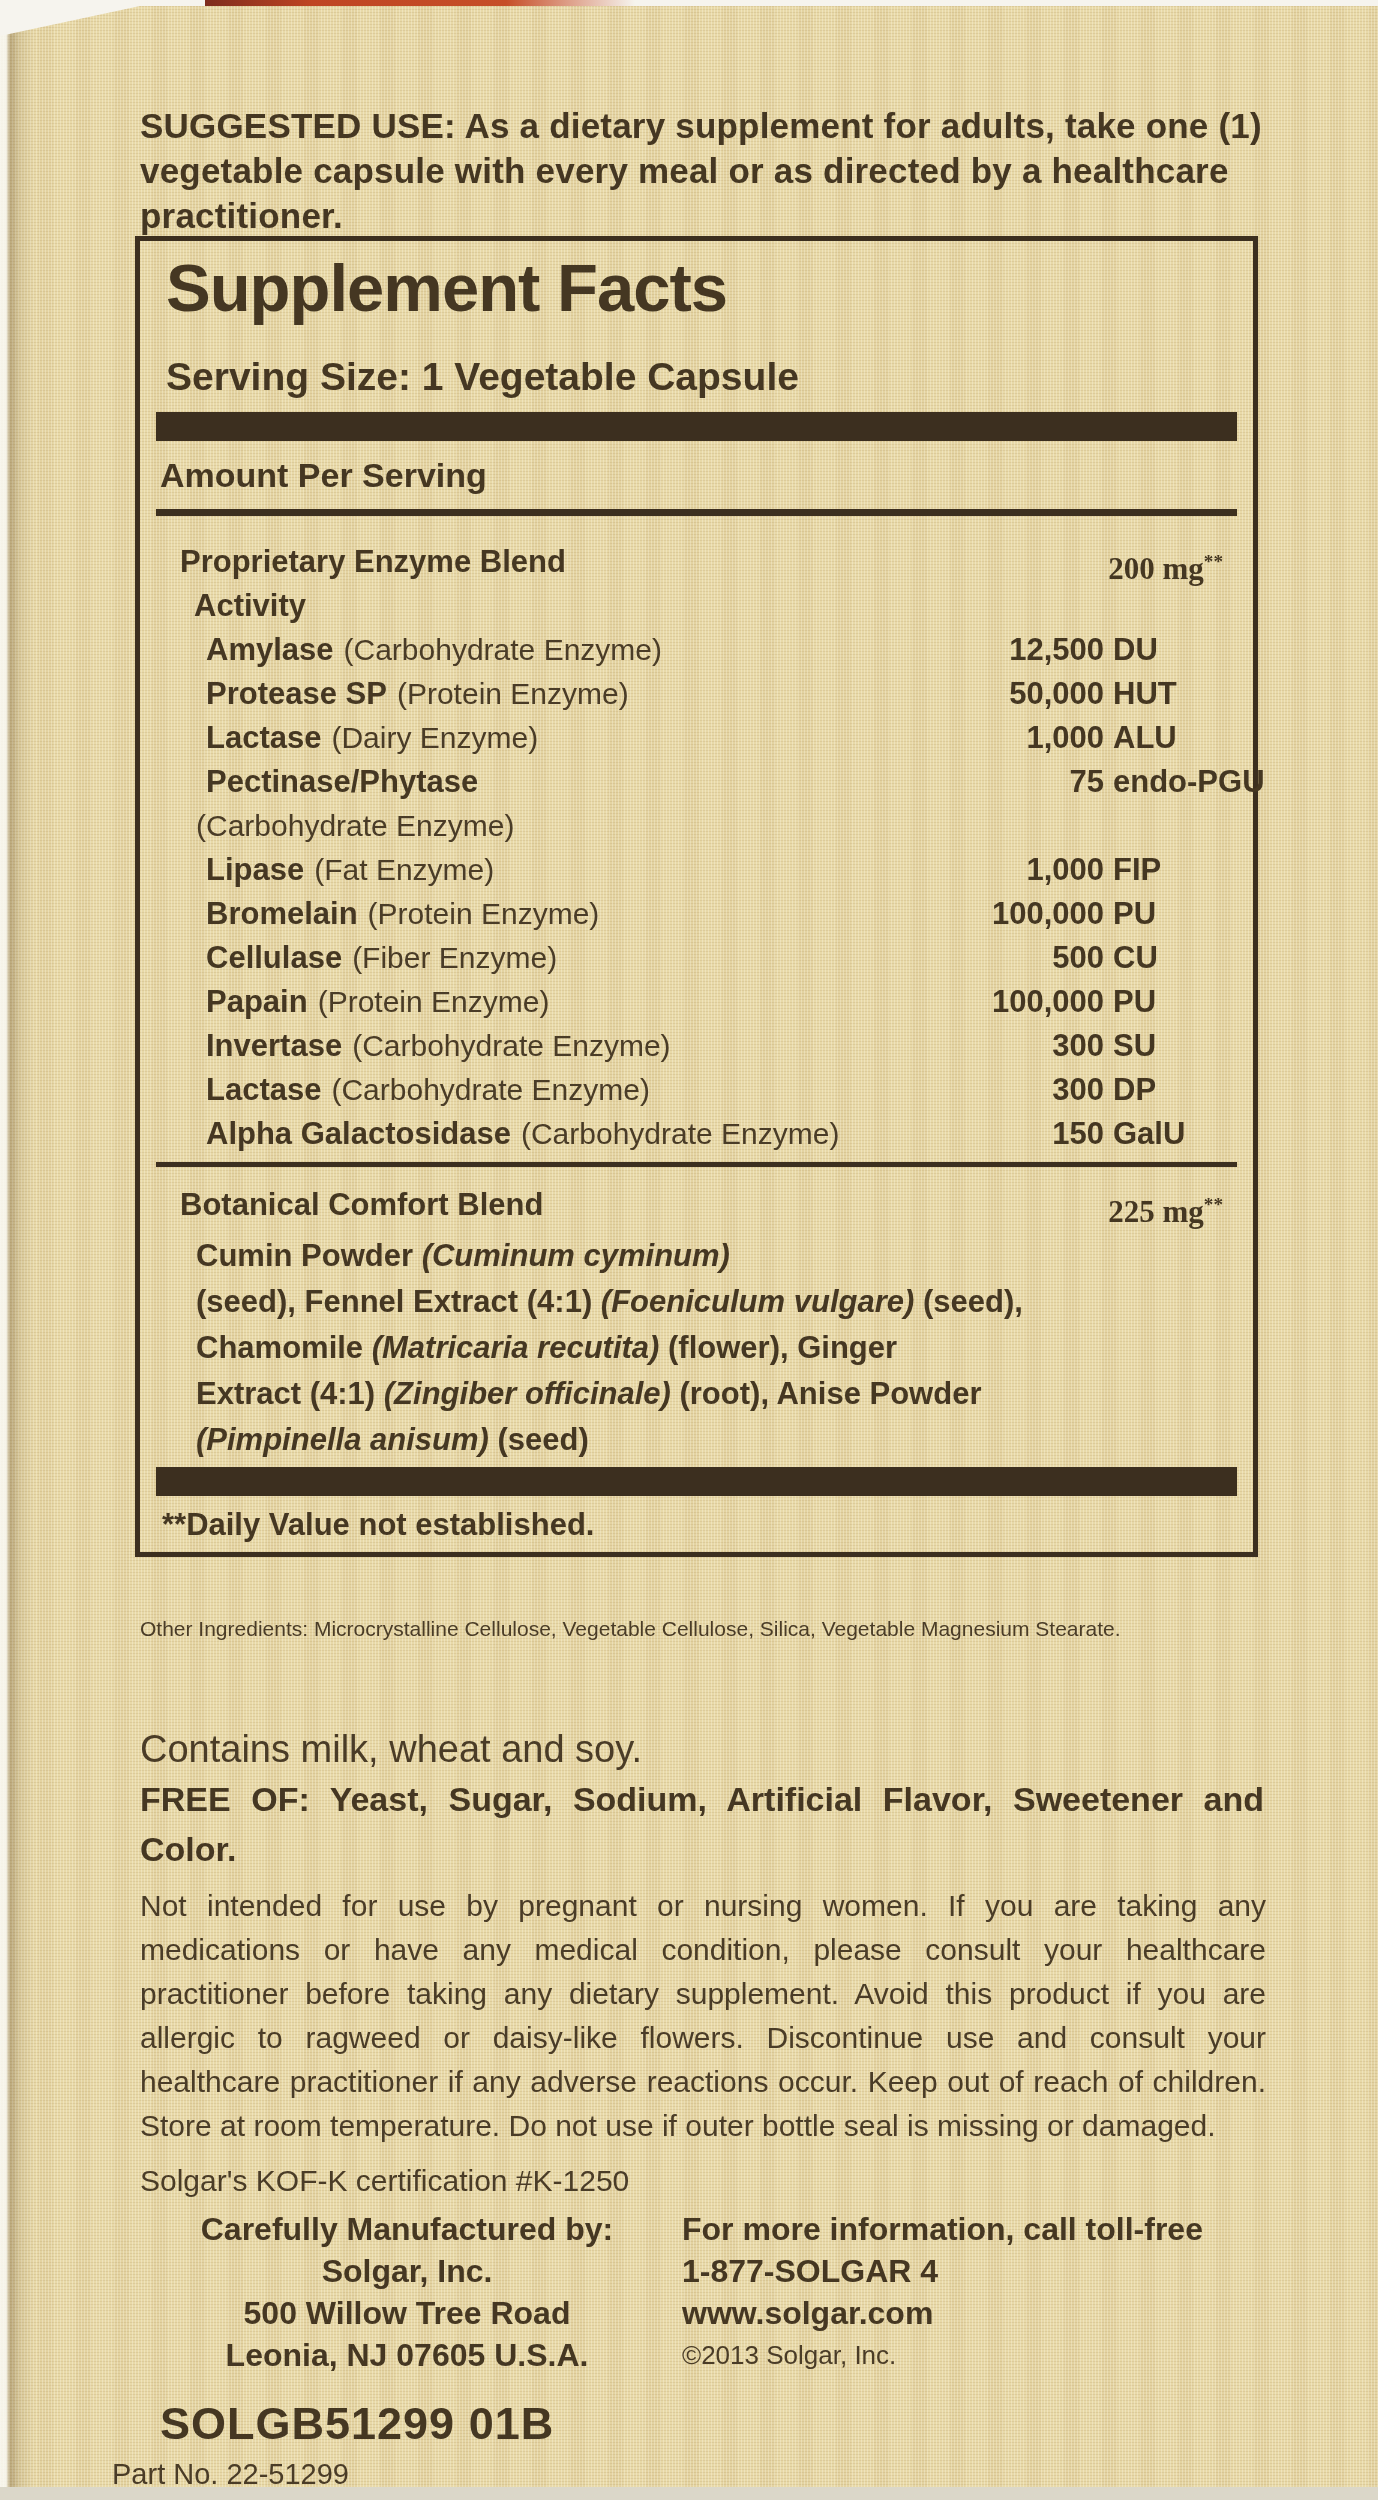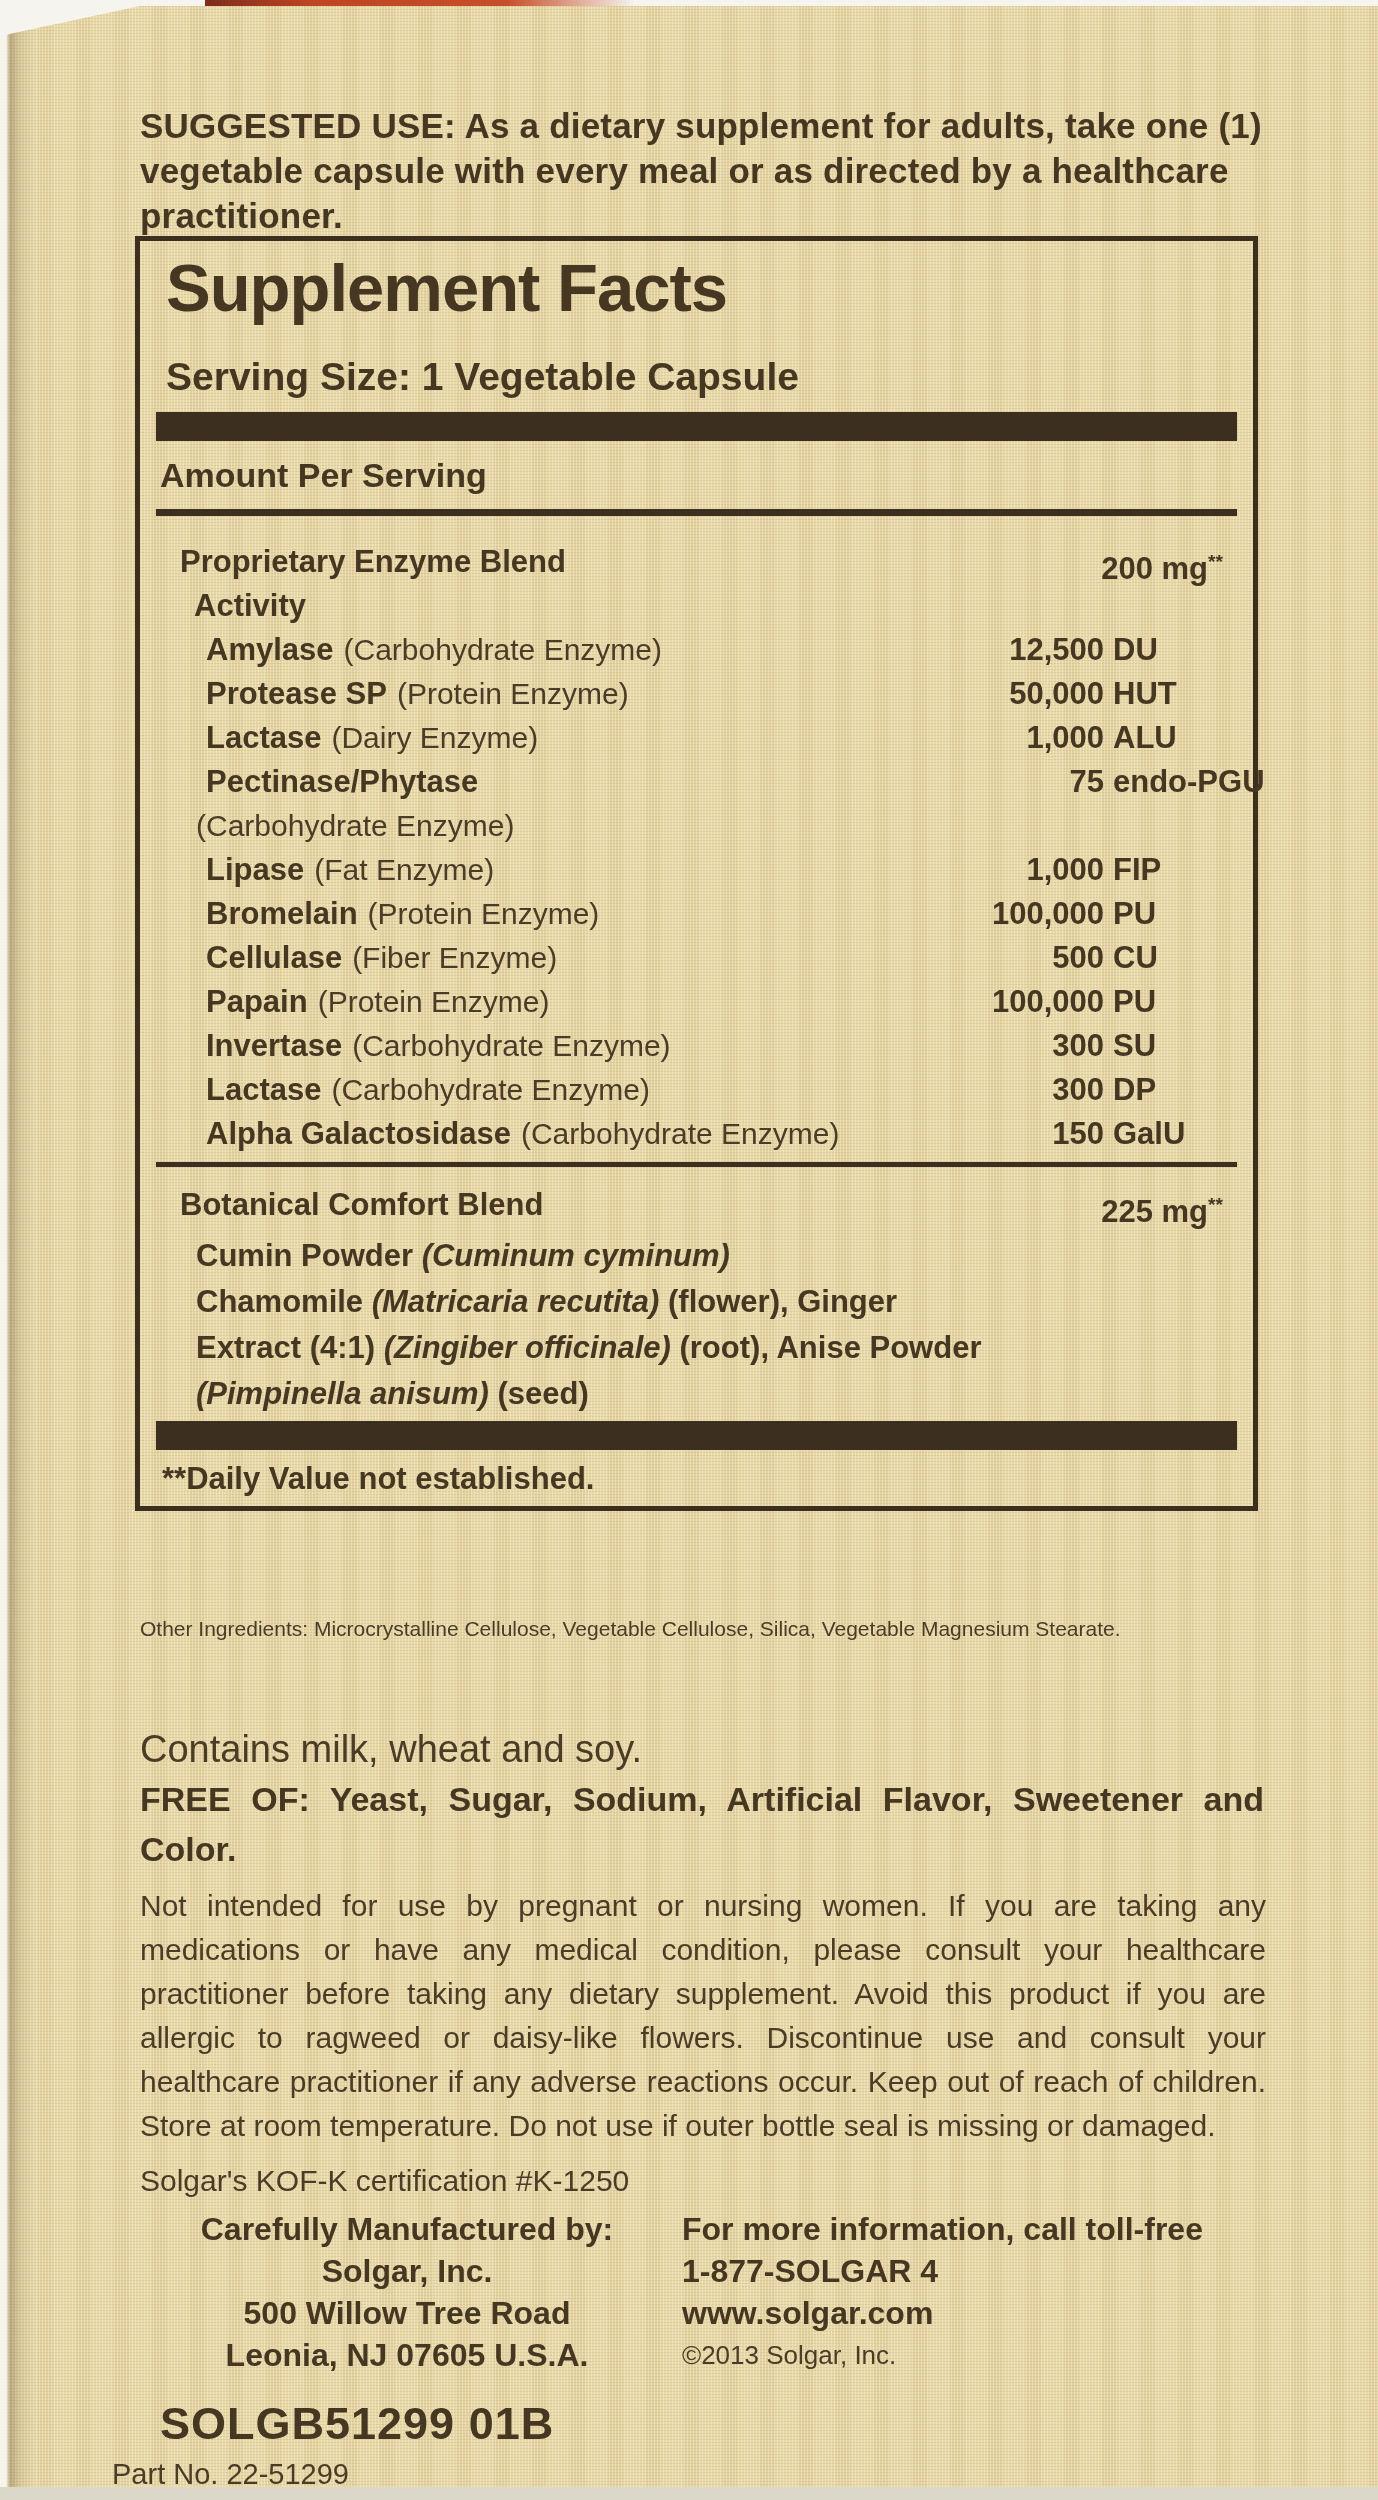--- a/index.html
+++ b/index.html
@@ -57,21 +57,21 @@
   .frow.blend{padding-left:24px;}
   .frow.blend2{margin-top:16px;}
   .frow.activity{padding-left:38px;}
   .frow.cont{padding-left:40px;}
   .rname{font-weight:bold;}
   .rnote{margin-left:10px;font-weight:normal;font-size:30px;color:#4a3c27;}
   .cont .rnote{margin-left:0;}
   .ramt{position:absolute;left:688px;top:0;display:flex;font-weight:bold;}
   .ramt .num{width:260px;text-align:right;}
   .ramt .unit{padding-left:9px;}
-  .blend-amt{position:absolute;right:14px;top:0;font-weight:bold;}
+  .blend-amt{position:absolute;right:14px;top:0;font-weight:bold;font-family:Liberation Serif, serif;}
   .blend-amt sup{font-size:62%;}
   .botlines{margin-top:6px;}
   .botline{padding-left:40px;font-size:31px;font-weight:bold;line-height:46px;white-space:nowrap;}
   .bi{font-style:italic;}
   .bar.thick.end{margin-top:4px;}
   .daily{font-size:31px;font-weight:bold;line-height:34px;margin:12px 0 0 6px;}
 
   
   .other{position:absolute;left:140px;top:1576px;width:1124px;font-size:21px;line-height:52px;text-align:justify;color:#4a3c27;}
   .contains{position:absolute;left:140px;top:1684px;width:1124px;font-size:38px;color:#4a3c27;}
@@ -150,20 +150,21 @@
             <span class="unit">GalU</span>
           </span></div>
     </div>
 
     <div class="bar thin"></div>
 
     <div class="frow blend blend2"><span class="rname">Botanical Comfort Blend</span><span class="blend-amt"><span>225 mg</span><sup>**</sup></span></div>
 
     <div class="botlines">
       <div class="botline"><span class="b">Cumin Powder </span><span class="bi">(Cuminum cyminum)</span><span class="b"></span></div>
+      <div class="botline"><span class="b">(seed), Fennel Extract (4:1) </span><span class="bi">(Foeniculum vulgare)</span><span class="b"> (seed),</span></div>
       <div class="botline"><span class="b">Chamomile </span><span class="bi">(Matricaria recutita)</span><span class="b"> (flower), Ginger</span></div>
       <div class="botline"><span class="b">Extract (4:1) </span><span class="bi">(Zingiber officinale)</span><span class="b"> (root), Anise Powder</span></div>
       <div class="botline"><span class="b"></span><span class="bi">(Pimpinella anisum)</span><span class="b"> (seed)</span></div>
     </div>
 
     <div class="bar thick end"></div>
     <div class="daily">**Daily Value not established.</div>
   </div>
 
   <p class="other">Other Ingredients: Microcrystalline Cellulose, Vegetable Cellulose, Silica, Vegetable Magnesium Stearate.</p>

